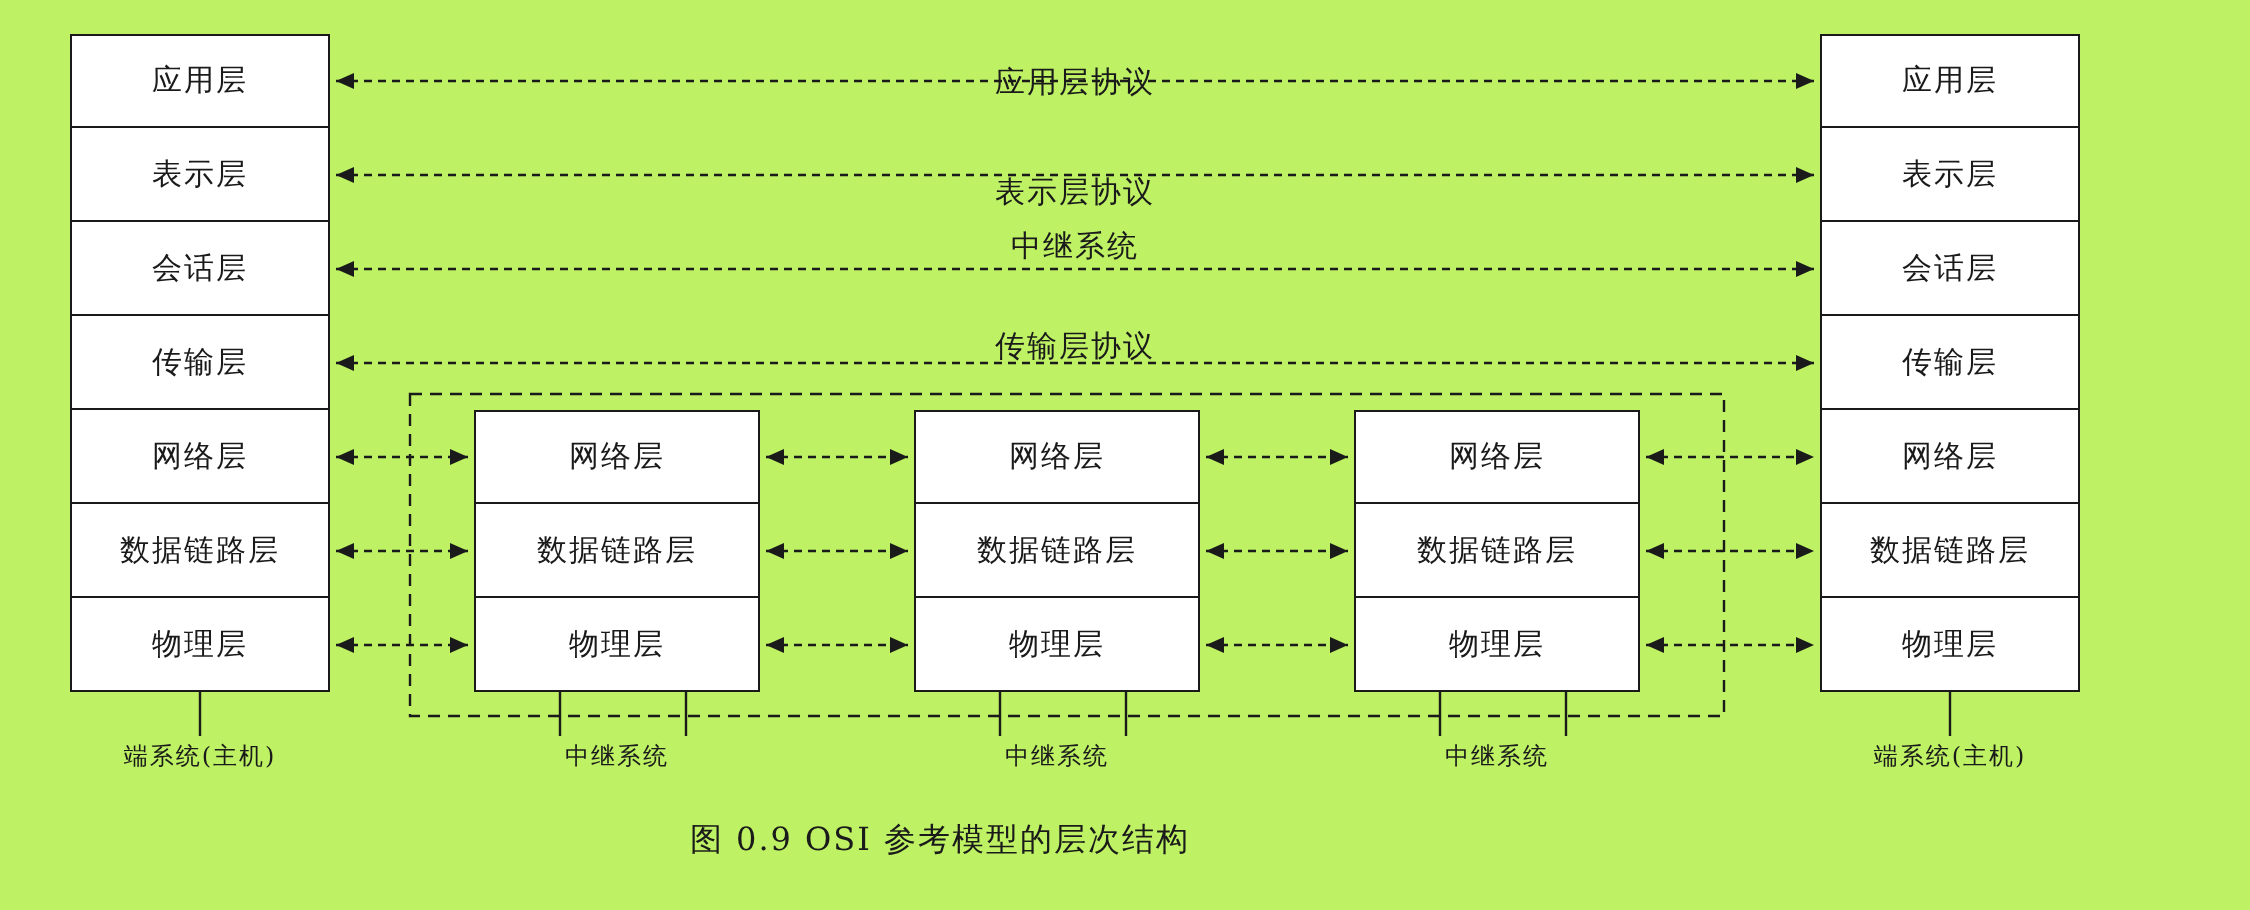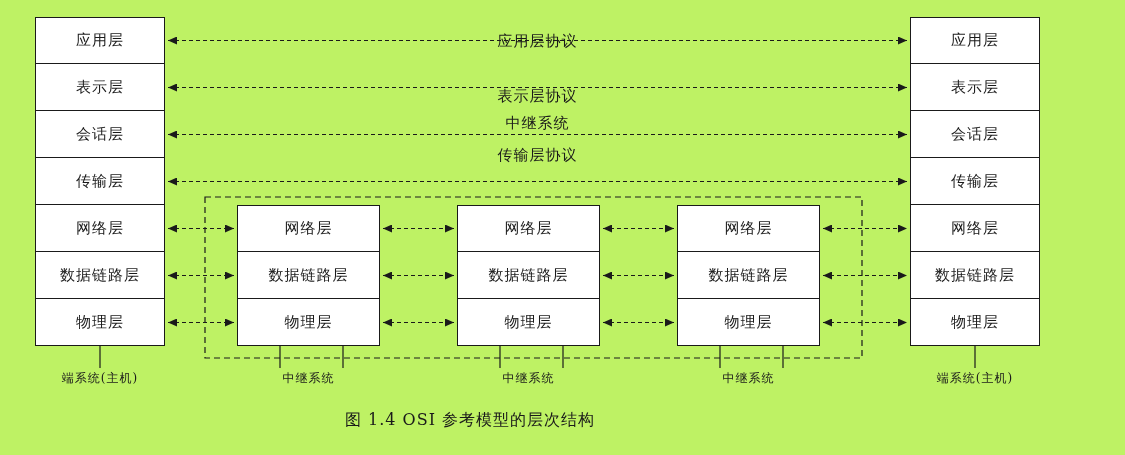--- a/index.html
+++ b/index.html
@@ -138,23 +138,23 @@
   </div>
   <div class="stack relay" style="left:677px; top:205px;">
     <div class="layer">网络层</div>
     <div class="layer">数据链路层</div>
     <div class="layer">物理层</div>
   </div>
 
   <div class="proto-label" style="top:32px;">应用层协议</div>
   <div class="proto-label" style="top:67px;margin-top:20px;">表示层协议</div>
   <div class="proto-label" style="top:114px;">中继系统</div>
-  <div class="proto-label" style="top:146px;">传输层协议</div>
+  <div class="proto-label" style="top:164px;">传输层协议</div>
 
   <div class="bottom-label" style="left:35px;  width:130px;">端系统(主机)</div>
   <div class="bottom-label" style="left:237px; width:143px;">中继系统</div>
   <div class="bottom-label" style="left:457px; width:143px;">中继系统</div>
   <div class="bottom-label" style="left:677px; width:143px;">中继系统</div>
   <div class="bottom-label" style="left:910px; width:130px;">端系统(主机)</div>
 
-  <div class="caption">图 1.4  OSI 参考模型的层次结构</div>
+  <div class="caption">图 0.9  OSI 参考模型的层次结构</div>
 
 </div>
 
 </body></html>

